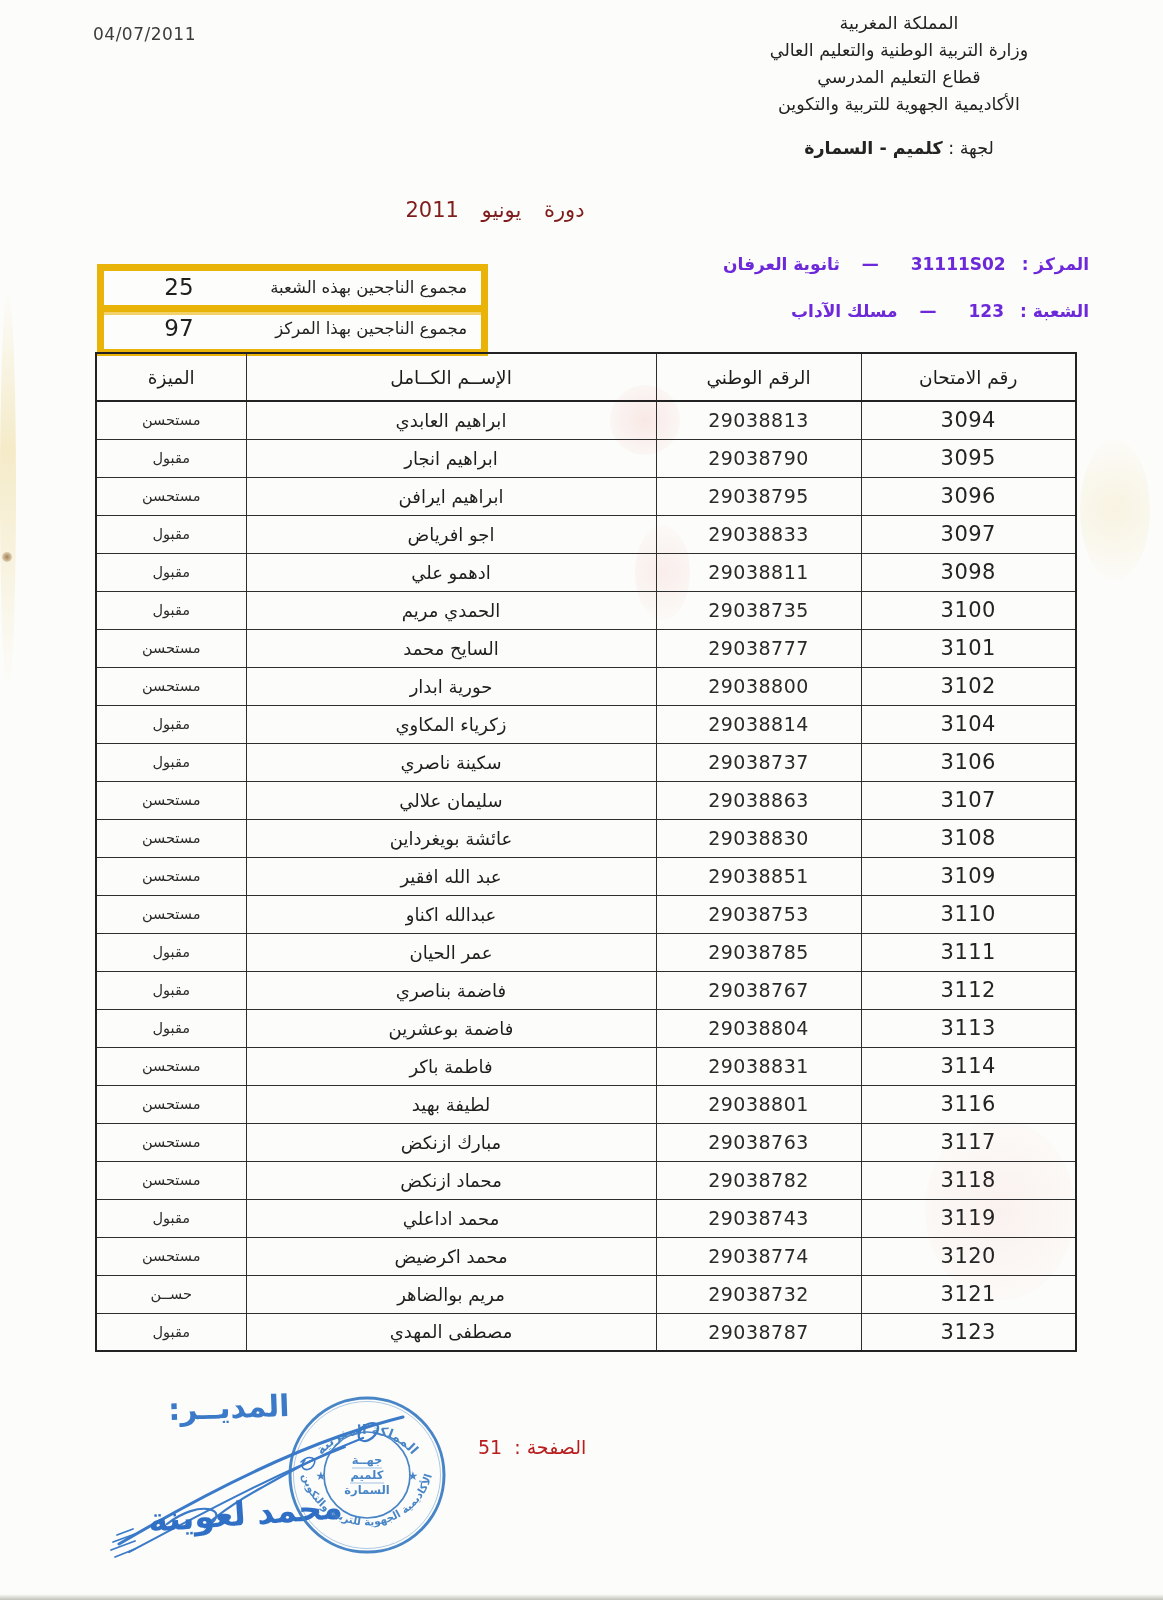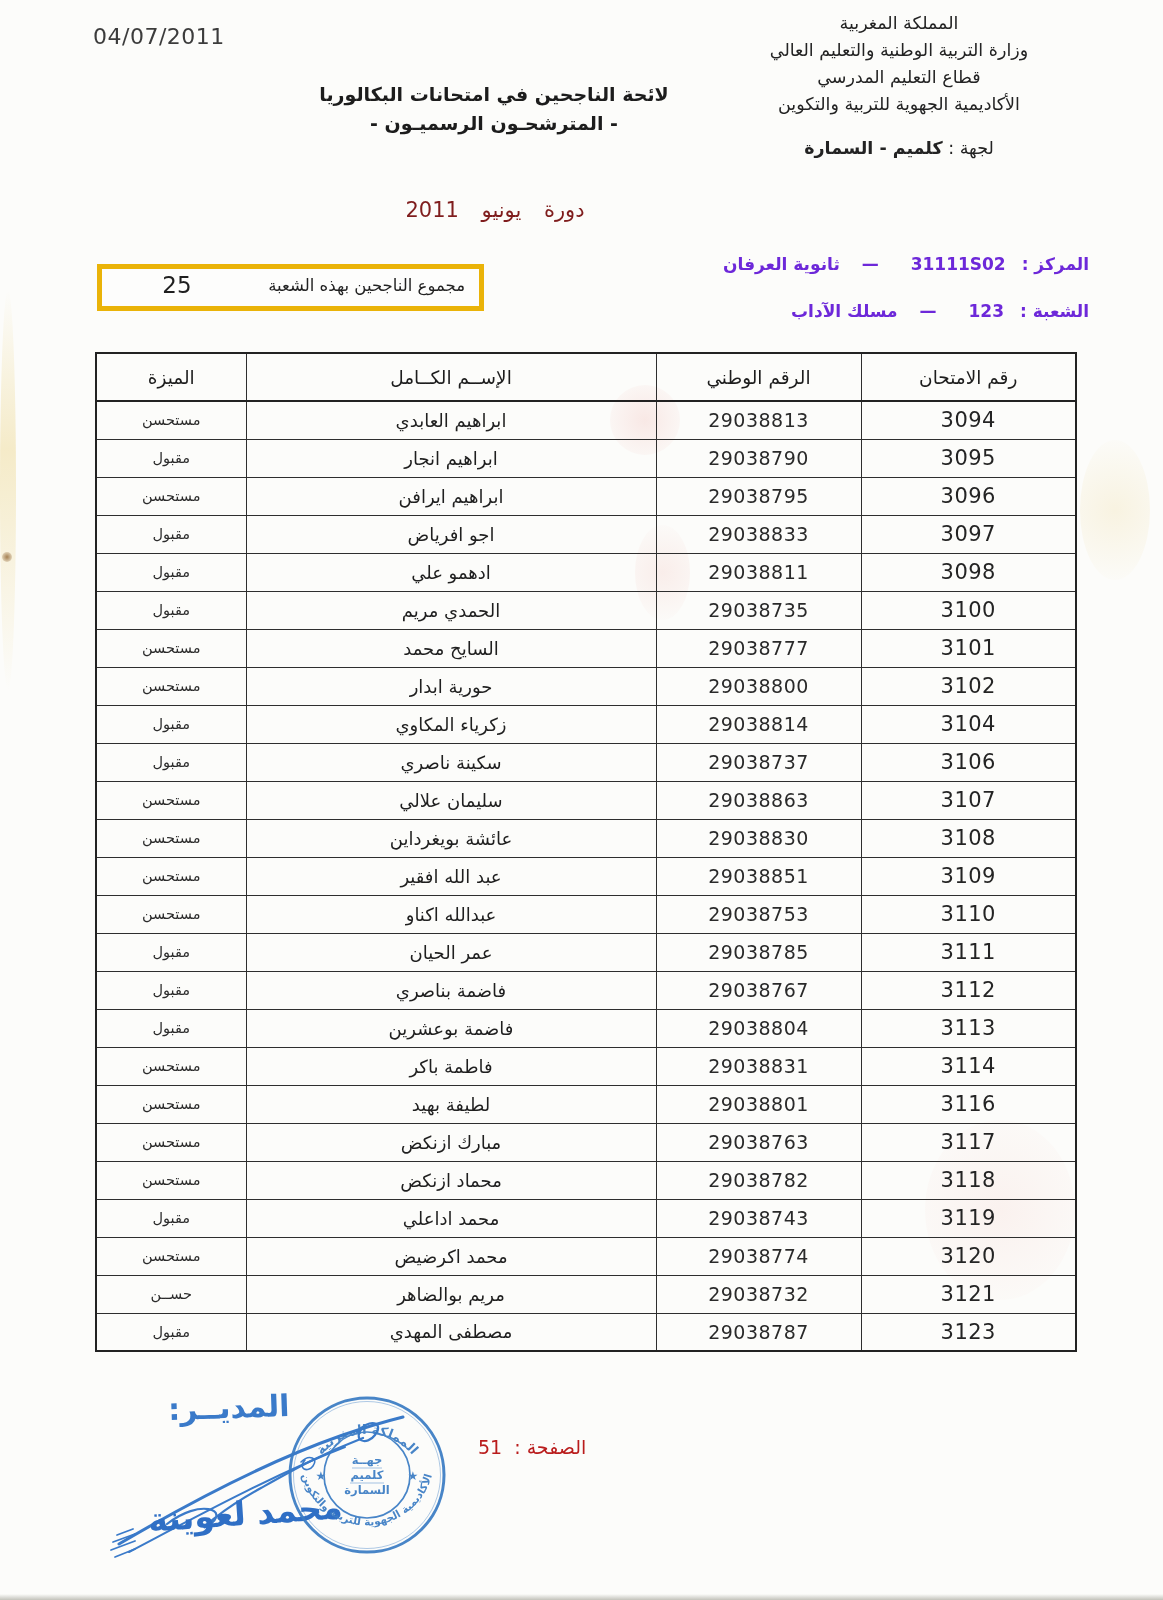--- a/index.html
+++ b/index.html
@@ -30,21 +30,21 @@
   .smudge-c { left: 925px; top: 1120px; width: 150px; height: 180px; border-radius: 50%;
     background: radial-gradient(circle, rgba(235,150,138,0.10), rgba(235,150,138,0)); }
   .smudge-d { left: 1080px; top: 440px; width: 70px; height: 140px; border-radius: 50%;
     background: radial-gradient(circle, rgba(236,215,150,0.25), rgba(236,215,150,0)); }
   .edge-bottom { left: 0; bottom: 0; width: 100%; height: 6px;
     background: linear-gradient(to bottom, rgba(180,180,172,0), #c2c2ba); }
 
   
   .scan-date {
     position: absolute; left: 93px; top: 24px;
-    font-size: 22px; color: #3c3c3c; letter-spacing: 0.5px;
+    font-size: 17px; color: #3c3c3c; letter-spacing: 0.5px;
   }
   .gov-block {
     position: absolute; left: 718px; top: 10px; width: 362px;
     direction: rtl; text-align: center;
     font-size: 17.5px; line-height: 27px; color: #232323;
   }
   .gov-region { margin-top: 17px; }
   .gov-region .region-name { font-weight: bold; }
 
   .doc-title {
@@ -65,21 +65,21 @@
     white-space: nowrap;
   }
   .center-line { top: 254px; }
   .branch-line { top: 301px; }
   .code-val { display: inline-block; direction: ltr; unicode-bidi: embed; margin: 0 10px; font-weight: bold; }
   .sep-dash { display: inline-block; margin: 0 16px; font-weight: bold; }
 
   
   .sum-box {
     position: absolute; left: 97px; width: 377px; height: 37px;
-    border: 5px solid #eab308; background: rgba(255,255,255,0.4);
+    border: 7px solid #eab308; background: rgba(255,255,255,0.4);
   }
   .sum-box.b1 { top: 264px; }
   .sum-box.b2 { top: 305px; }
   .sum-value {
     position: absolute; left: 40px; top: 3px; width: 70px;
     text-align: center; font-size: 23px; color: #1f1f1f;
   }
   .sum-label {
     position: absolute; right: 14px; top: 7px;
     direction: rtl; font-size: 16.5px; color: #222;
@@ -145,44 +145,44 @@
     <div>المملكة المغربية</div>
     <div>وزارة التربية الوطنية والتعليم العالي</div>
     <div>قطاع التعليم المدرسي</div>
     <div>الأكاديمية الجهوية للتربية والتكوين</div>
     <div class="gov-region">
       <span>لجهة :</span>
       <span class="region-name">كلميم - السمارة</span>
     </div>
   </div>
 
-  <div class="doc-title">
-    <div>لائحة الناجحين في امتحانات البكالوريا</div>
-    <div>- المترشحـون الرسميـون -</div>
-  </div>
 
   <div class="session-line">دورة يونيو 2011</div>
 
   <div class="center-line">
     <span>المركز :</span>
     <span class="code-val">31111S02</span>
     <span class="sep-dash">—</span>
     <span>ثانوية العرفان</span>
   </div>
 
   <div class="branch-line">
     <span>الشعبة :</span>
     <span class="code-val">123</span>
     <span class="sep-dash">—</span>
     <span>مسلك الآداب</span>
   </div>
 
   <div class="sum-box b1">
     <span class="sum-value">25</span>
     <span class="sum-label">مجموع الناجحين بهذه الشعبة</span>
+  </div>
+  <div class="sum-box b2">
+    <span class="sum-value">97</span>
+    <span class="sum-label">مجموع الناجحين بهذا المركز</span>
   </div>
 
   <div class="table-wrap">
     <table class="results">
       <colgroup>
         <col style="width:215px">
           <col style="width:205px">
           <col style="width:410px">
           <col style="width:150px">
       </colgroup>

